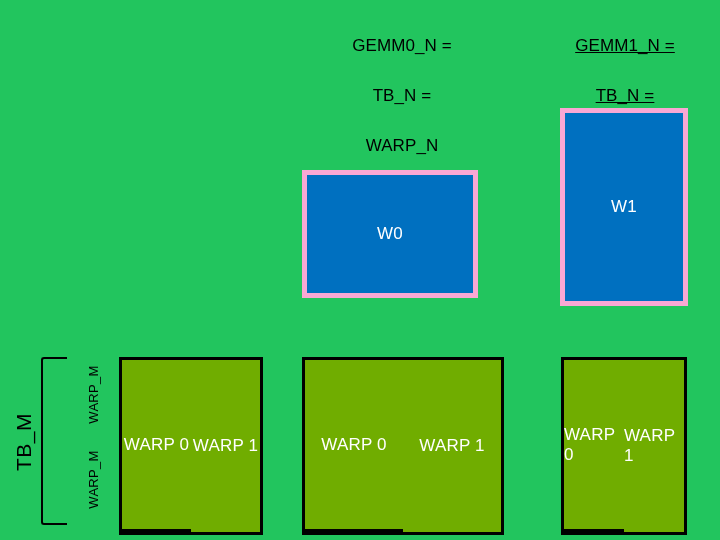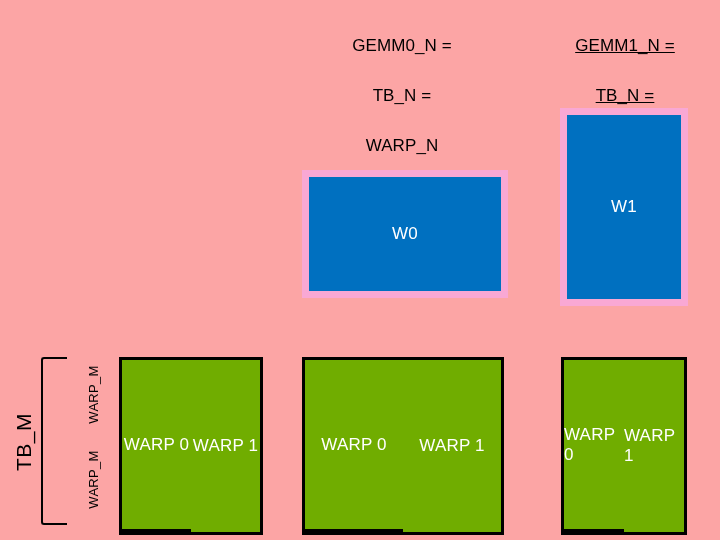--- a/index.html
+++ b/index.html
@@ -4,21 +4,21 @@
 <style>
   html, body {
     margin: 0;
     padding: 0;
     background: #ffffff;
   }
   #canvas {
     position: relative;
     width: 720px;
     height: 540px;
-    background: #fca5a5;
+    background: #22c55e;
     overflow: hidden;
     font-family: "Liberation Sans", sans-serif;
     color: #000000;
   }
 
   
   .col-header {
     position: absolute;
     text-align: center;
     font-size: 17px;
@@ -26,21 +26,21 @@
     color: #000000;
     white-space: pre-line;
     letter-spacing: 0.1px;
   }
   .col-header .hline { display: block; }
 
   
   .box {
     position: absolute;
     box-sizing: border-box;
-    border: 7px solid #f9a8d4;
+    border: 5px solid #f9a8d4;
     display: flex;
     align-items: center;
     justify-content: center;
   }
   .box-label {
     color: #ffffff;
     font-size: 17px;
     letter-spacing: 0.2px;
     user-select: none;
   }
@@ -97,21 +97,21 @@
     <span class="hline">TB_N =</span>
     <span class="hline">WARP_N</span>
   </div>
 
   <div class="col-header" style="left:540px; top:8px; width:170px;text-decoration:underline;">
     <span class="hline">GEMM1_N =</span>
     <span class="hline">TB_N =</span>
     <span class="hline">WARP_N</span>
   </div>
 
-  <div class="box blue" style="left:302px; top:170px; width:206px; height:128px;">
+  <div class="box blue" style="left:302px; top:170px; width:176px; height:128px;">
     <span class="box-label">W0</span>
   </div>
 
   <div class="box blue" style="left:560px; top:108px; width:128px; height:198px;">
     <span class="box-label">W1</span>
   </div>
 
   <div class="bracket" style="left:41px; top:357px; width:26px; height:168px;"></div>
 
   <div class="vlabel vlabel-big" style="left:-16px; top:430px; width:80px;">TB_M</div>

